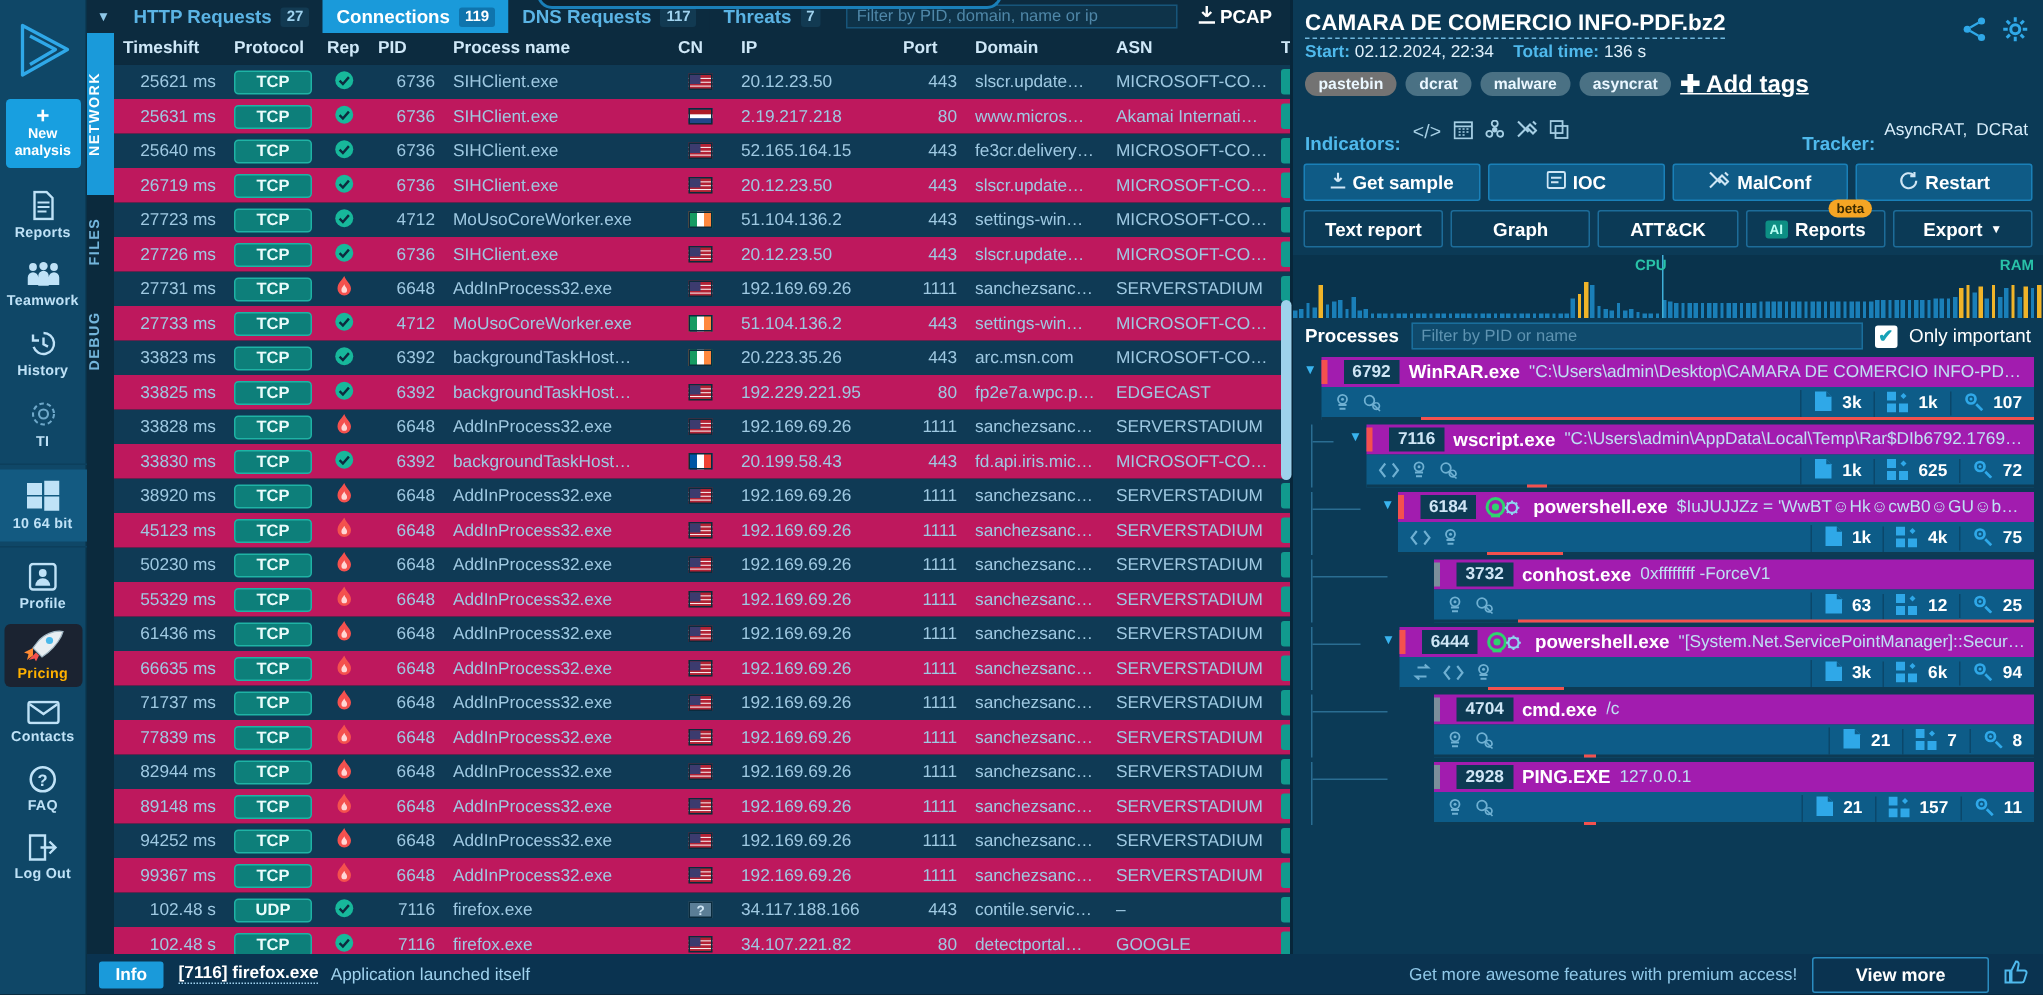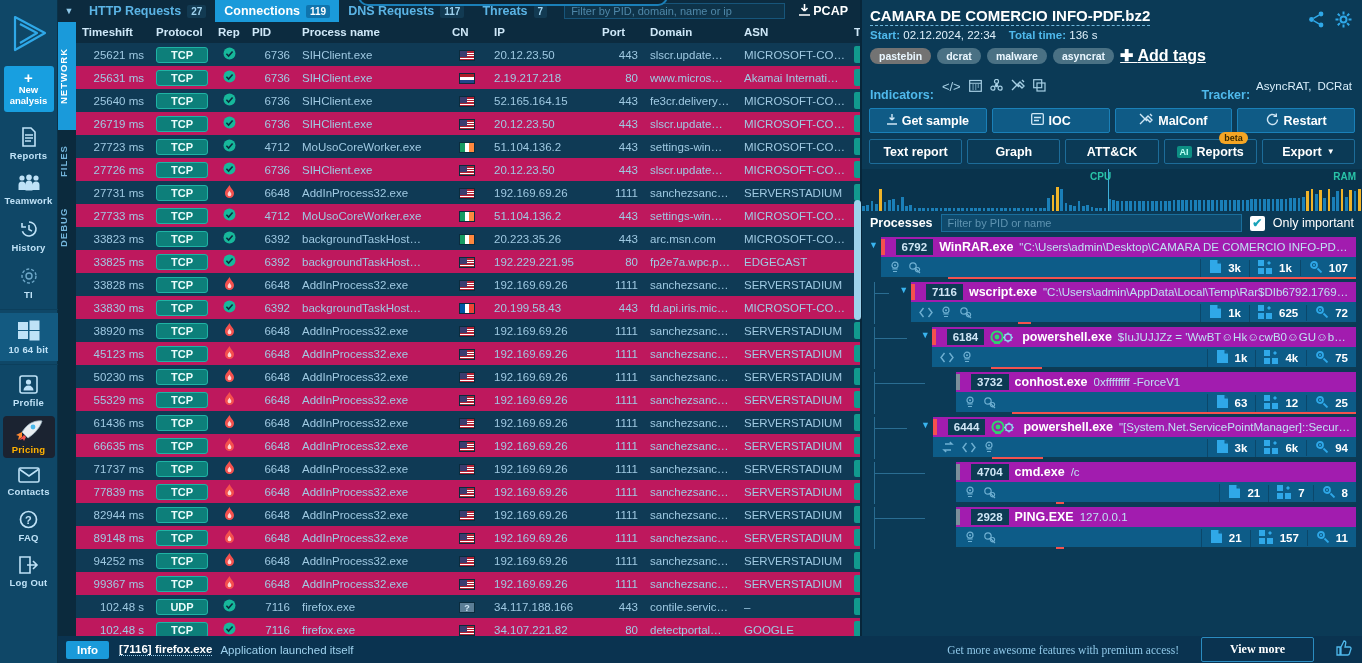--- a/index.html
+++ b/index.html
@@ -160,21 +160,21 @@
           border-left:1px solid #0b476a; }
   .stat .v { color:#fff; font-weight:bold; font-size:11.5px; }
   .redline { position:absolute; left:0; right:0; bottom:0; height:2px; }
   .malicon { display:inline-flex; align-items:center; gap:2px; }
   .bbar { display:flex; align-items:center; height:27px; background:#0a3busy; }
   .bbar { background:#0b3busy; }
   .bbar { background:#0a3350; }
   .info-chip { background:#1a9ada; color:#fff; font-weight:bold; font-size:11.5px; padding:3px 11px; margin-left:8px; border-radius:2px;}
   .b-proc { color:#fff; font-weight:bold; font-size:11.5px; margin-left:10px; border-bottom:1px dotted #9fd2ee; }
   .b-msg { color:#9fd2ee; font-size:11.5px; margin-left:8px; }
-  .b-right { margin-left:auto; display:flex; align-items:center; gap:22px; padding-right:10px;font-family:Liberation Serif, serif; }
+  .b-right { margin-left:auto; display:flex; align-items:center; gap:10px; padding-right:10px; }
   .b-promo { color:#8fc8e8; font-size:11.5px; }
   .view-more { border:1px solid #2a8cc0; color:#fff; font-weight:bold; font-size:12px; padding:4px 28px; border-radius:2px;}
   .thumb { color:#4fb9ec; font-size:15px; }
   .topnotch { position:absolute; left:300px; top:-4px; width:310px; height:10px;
               border:2px solid #1a7fb8; border-top:none; border-radius:0 0 10px 10px; background:#0b2231; }
 </style>
 </head>
 <body>
 
 <div class="app">

